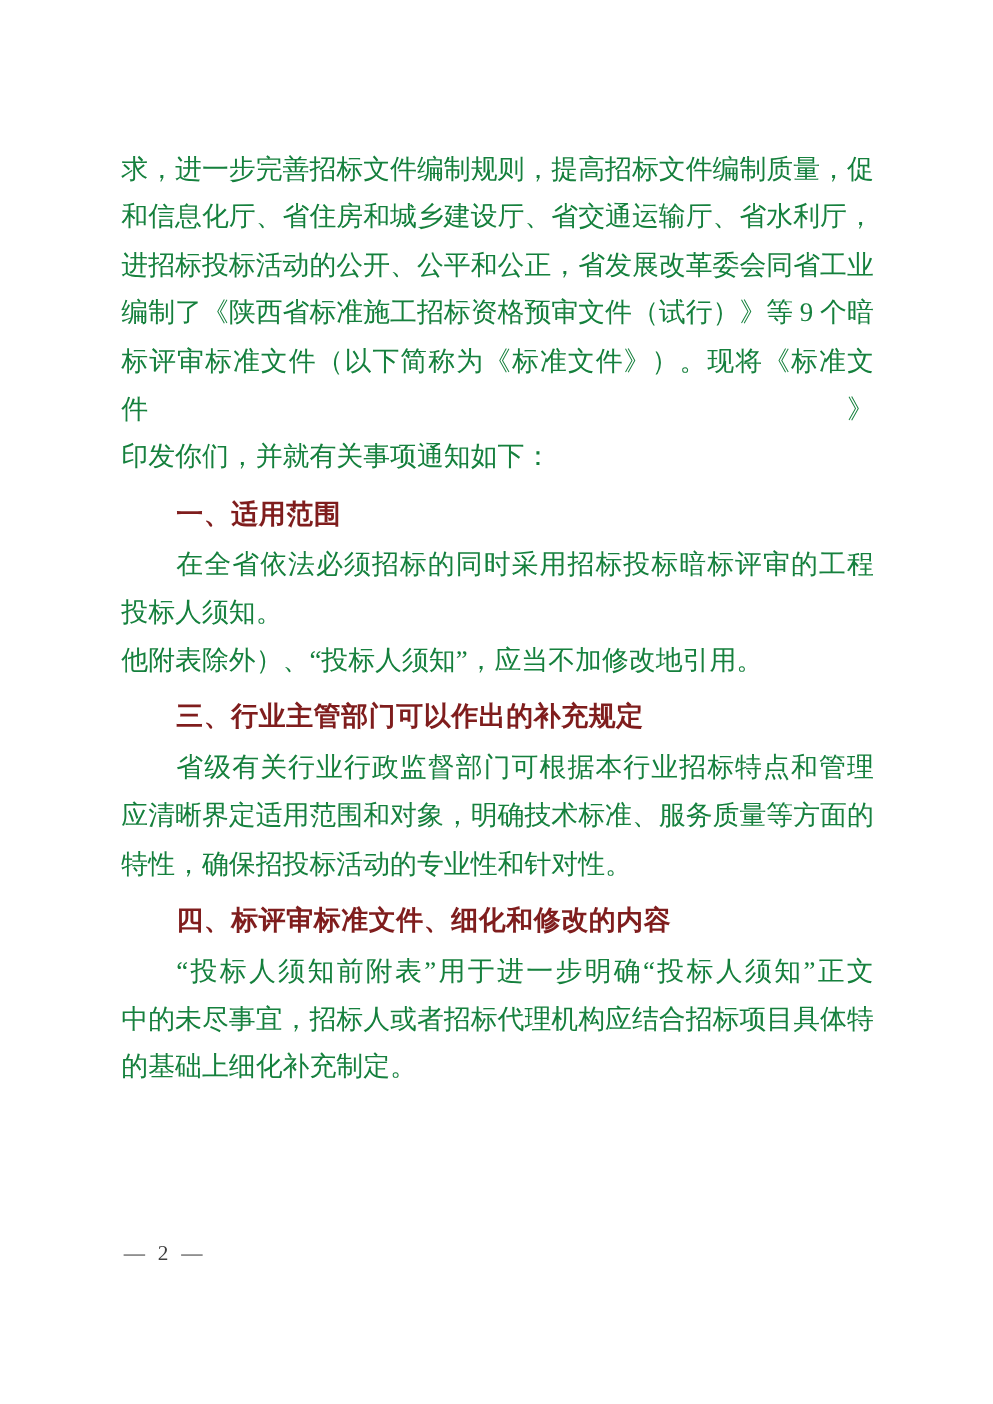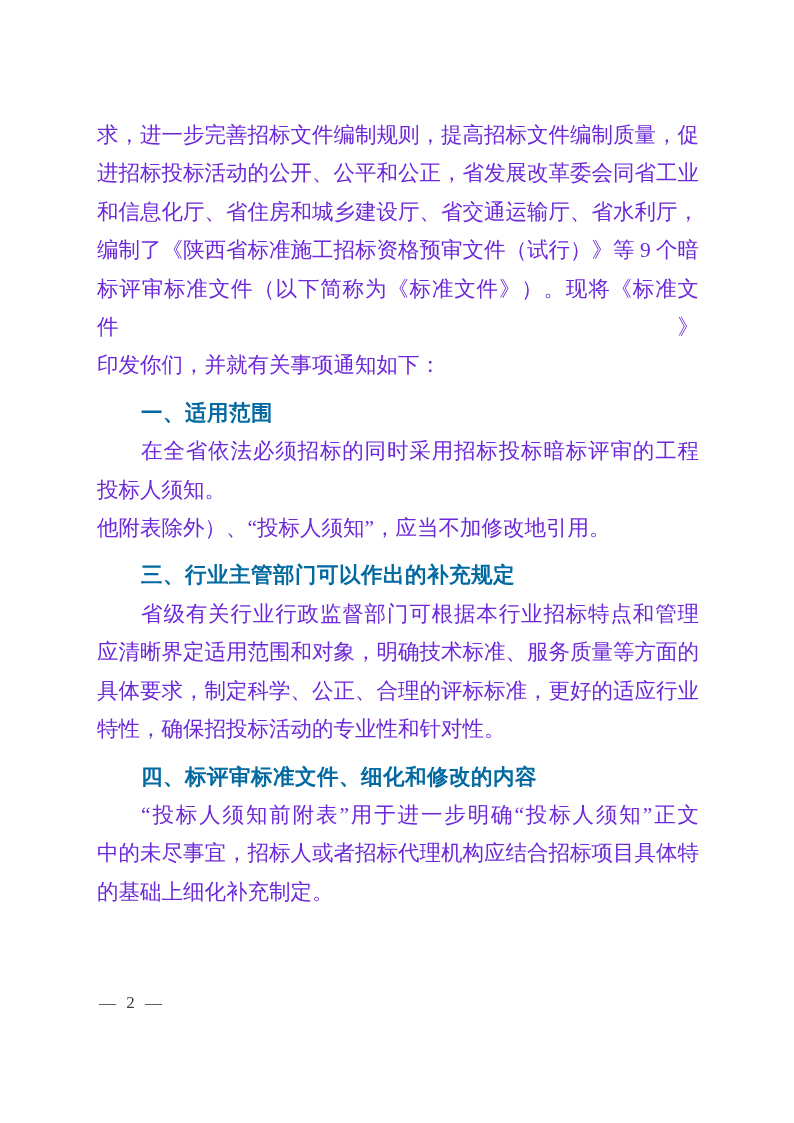--- a/index.html
+++ b/index.html
@@ -21,83 +21,82 @@
     top: 116px;
     width: 602px;
   }
   .para {
     margin: 0;
     padding: 0;
   }
   .line {
     font-size: 21.5px;
     line-height: 38.4px;
-    color: #6d28d9;
+    color: #15803d;
     text-align: left;
     white-space: nowrap;
   }
   
   .para.body .line:not(:last-child) {
     white-space: normal;
     text-align: justify;
     text-align-last: justify;
   }
   .indent {
     text-indent: 2.05em;
   }
   .para.heading {
     margin-top: 9px;
   }
   .para.heading .line {
-    font-family: Liberation Serif, serif;
+    font-family: Liberation Mono, monospace;
     font-weight: bold;
-    color: #0369a1;
+    color: #7f1d1d;
     letter-spacing: 0.5px;
   }
   .footer {
     position: absolute;
     left: 99px;
     top: 992px;
     font-size: 17px;
     line-height: 22px;
     color: #3f3f3f;
     letter-spacing: 3px;
     font-family: "Liberation Serif", "DejaVu Serif", serif;
   }
 </style>
 </head>
 <body>
 
 <div class="page">
   <div class="content">
       <div class="para body">
         <div class="line">求，进一步完善招标文件编制规则，提高招标文件编制质量，促</div>
+        <div class="line">和信息化厅、省住房和城乡建设厅、省交通运输厅、省水利厅，</div>
         <div class="line">进招标投标活动的公开、公平和公正，省发展改革委会同省工业</div>
-        <div class="line">和信息化厅、省住房和城乡建设厅、省交通运输厅、省水利厅，</div>
         <div class="line">编制了《陕西省标准施工招标资格预审文件（试行）》等 9 个暗</div>
         <div class="line">标评审标准文件（以下简称为《标准文件》）。现将《标准文件》</div>
         <div class="line">印发你们，并就有关事项通知如下：</div>
       </div>
       <div class="para heading">
         <div class="line indent">一、适用范围</div>
       </div>
       <div class="para body">
         <div class="line indent">在全省依法必须招标的同时采用招标投标暗标评审的工程</div>
         <div class="line">投标人须知。</div>
       </div>
       <div class="para body">
         <div class="line">他附表除外）、“投标人须知”，应当不加修改地引用。</div>
       </div>
       <div class="para heading">
         <div class="line indent">三、行业主管部门可以作出的补充规定</div>
       </div>
       <div class="para body">
         <div class="line indent">省级有关行业行政监督部门可根据本行业招标特点和管理</div>
         <div class="line">应清晰界定适用范围和对象，明确技术标准、服务质量等方面的</div>
-        <div class="line">具体要求，制定科学、公正、合理的评标标准，更好的适应行业</div>
         <div class="line">特性，确保招投标活动的专业性和针对性。</div>
       </div>
       <div class="para heading">
         <div class="line indent">四、标评审标准文件、细化和修改的内容</div>
       </div>
       <div class="para body">
         <div class="line indent">“投标人须知前附表”用于进一步明确“投标人须知”正文</div>
         <div class="line">中的未尽事宜，招标人或者招标代理机构应结合招标项目具体特</div>
         <div class="line">的基础上细化补充制定。</div>
       </div>

